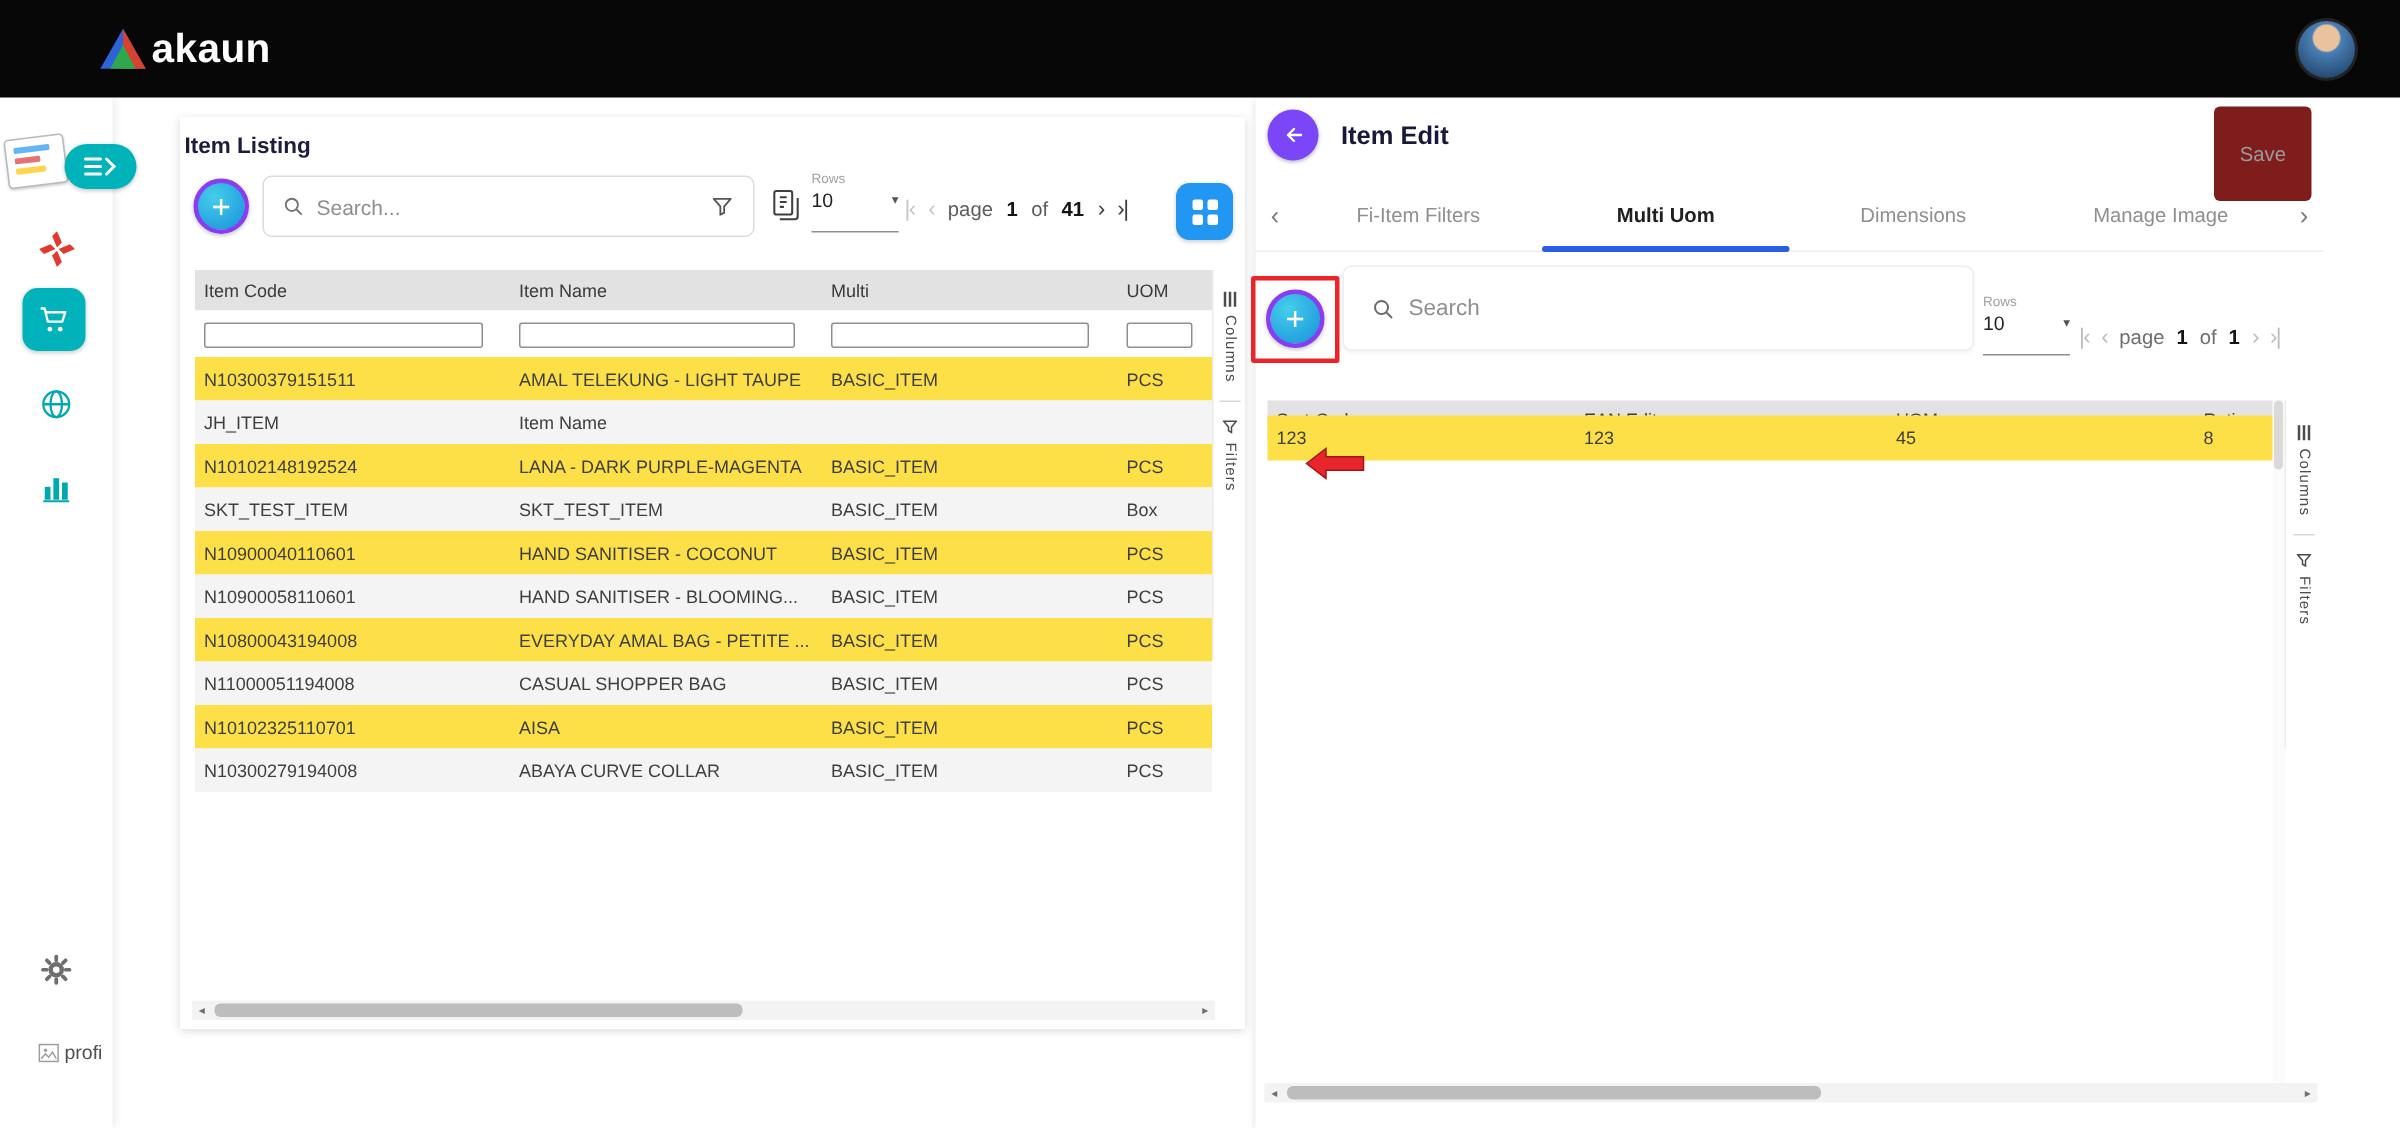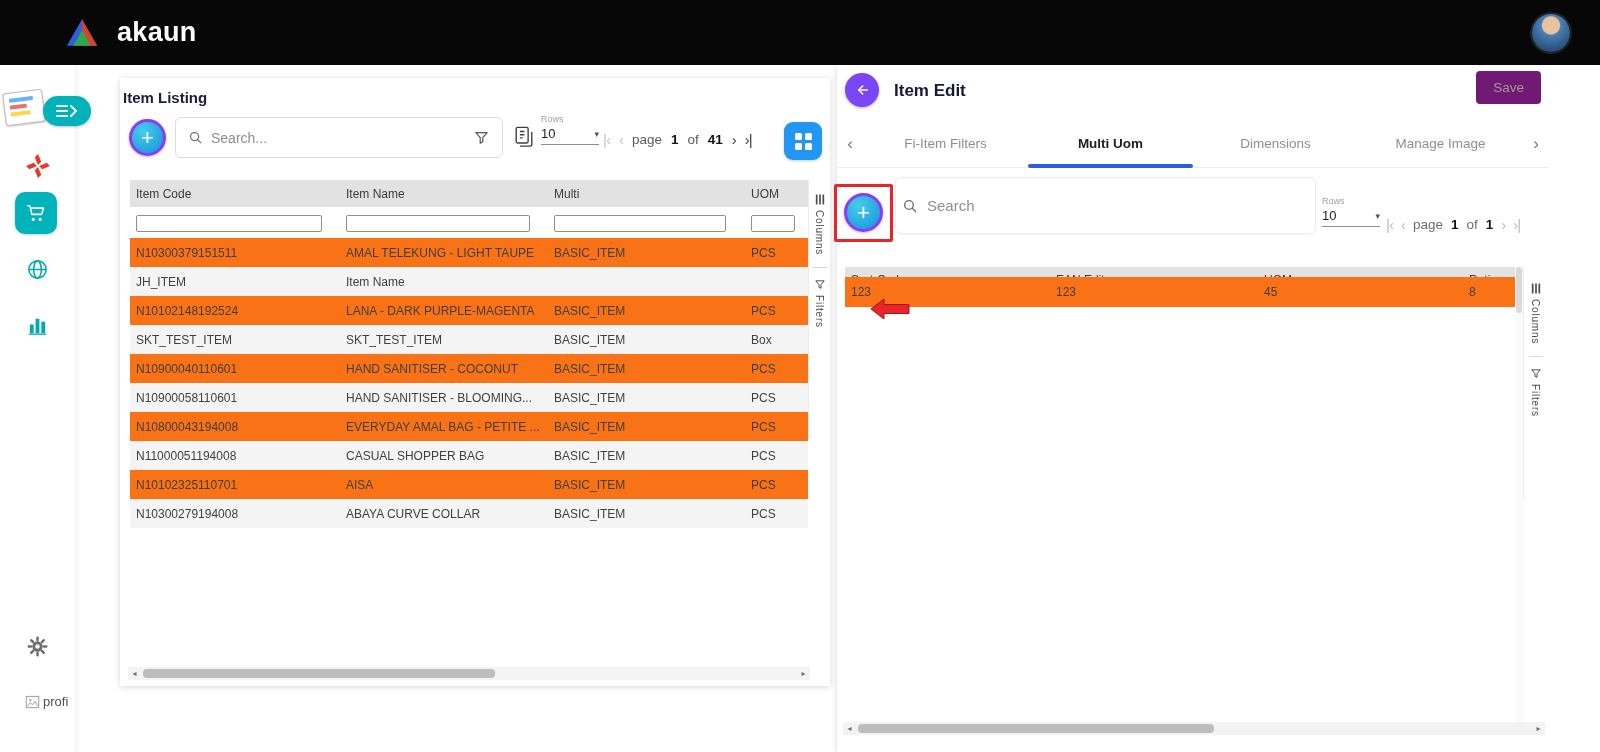--- a/index.html
+++ b/index.html
@@ -4,21 +4,21 @@
 <style>
 *{box-sizing:border-box;margin:0;padding:0}
 html,body{width:1600px;height:752px}
 body{font-family:"Liberation Sans","DejaVu Sans",sans-serif;background:#fff;position:relative;overflow:hidden}
 svg{display:block}
 button{font-family:inherit;border:none;background:none;cursor:pointer}
 input{font-family:inherit;outline:none}
 
 
 .topbar{position:absolute;left:0;top:0;width:1600px;height:65px;background:#070707;display:flex;align-items:center;justify-content:space-between;padding:0 30px 0 66px;z-index:10}
-.brand{display:flex;align-items:center;gap:19px}
+.brand{display:flex;align-items:center;gap:3px}
 .brand-text{color:#fff;font-size:27px;font-weight:700;letter-spacing:.3px}
 .avatar{width:38px;height:38px;border-radius:50%;background:radial-gradient(circle at 50% 30%,#e8c39e 0%,#e8c39e 26%,#4a7fb5 30%,#1d3f66 92%);box-shadow:0 0 0 2px #222}
 
 
 .sidebar{position:absolute;left:0;top:65px;width:75px;height:687px;background:#fff;box-shadow:2px 0 5px rgba(0,0,0,.07);z-index:5}
 .mini-thumb{position:absolute;left:4px;top:26px;width:40px;height:33px;background:#fff;border:1px solid #b9b9b9;border-radius:3px;transform:rotate(-7deg);box-shadow:0 1px 2px rgba(0,0,0,.2);padding:5px 5px;display:flex;flex-direction:column;gap:3px;z-index:6}
 .mini-thumb .tl{height:4px;border-radius:1px}
 .tl.b{background:#64b5f6;width:85%}
 .tl.r{background:#e57373;width:60%}
 .tl.y{background:#ffd54f;width:72%}
@@ -41,21 +41,21 @@
 .fab{width:37px;height:37px;border-radius:50%;border:3px solid #8a3cf0;background:radial-gradient(circle at 35% 30%,#46cdea,#1691da);color:#fff;display:flex;align-items:center;justify-content:center;font-size:22px;line-height:1;box-shadow:0 1px 3px rgba(0,0,0,.25)}
 #ls-fab{position:absolute;left:9px;top:41px}
 .searchbox{position:absolute;display:flex;align-items:center;gap:8px;border:1px solid #dcdcdc;border-radius:6px;background:#fff;padding:0 12px}
 #ls-search{left:55px;top:39px;width:328px;height:41px}
 .searchbox input{flex:1;border:none;font-size:14px;color:#ec4899;background:transparent;min-width:0}
 .searchbox input::placeholder{color:#8f8f8f}
 .rows-icon{position:absolute;left:393px;top:47px}
 .rows-select{position:absolute;width:58px}
 #ls-rows{left:421px;top:36px}
 .rows-label{display:block;font-size:9px;color:#a0a0a0;margin-bottom:2px}
-.rows-line{display:flex;align-items:center;justify-content:space-between;border-bottom:1px solid #8d8d8d;padding-bottom:3px;font-size:13px;color:#222}
+.rows-line{display:flex;align-items:center;justify-content:space-between;border-bottom:1px solid #8d8d8d;padding-bottom:13px;font-size:13px;color:#222}
 .rows-line .caret{font-size:9px;color:#555}
 .pager{position:absolute;display:flex;align-items:center;gap:9px;font-size:13.5px;white-space:nowrap}
 #ls-pager{left:483px;top:54px}
 .pg-btn{font-size:15px;line-height:1;color:#3c3c3c;letter-spacing:-1px}
 .pg-btn.dis{color:#c6c6c6}
 .pg-w{color:#5c5c5c}
 .pg-n{font-weight:700;color:#141414}
 .grid-btn{position:absolute;left:664px;top:44px;width:38px;height:38px;border-radius:9px;background:#2196f3;display:flex;align-items:center;justify-content:center;box-shadow:0 1px 3px rgba(0,0,0,.2)}
 .grid-ic{display:grid;grid-template-columns:7px 7px;grid-auto-rows:7px;gap:3px}
 .grid-ic i{background:#fff;border-radius:1.5px}
@@ -65,21 +65,21 @@
 #ls-head{left:10px;top:102px;width:678px;height:27px}
 .cell{padding-left:6px;white-space:nowrap;overflow:hidden}
 .c0{width:210px}.c1{width:208px}.c2{width:197px}.c3{width:63px}
 .rc0{width:205px}.rc1{width:208px}.rc2{width:205px}.rc3{width:60px}
 .filter-row{position:absolute;left:10px;top:129px;width:678px;height:31px;display:flex;align-items:center;background:#fff}
 .filter-row .fc{padding-left:6px}
 .filter-row input{height:17px;border:1px solid #8f8f8f;border-radius:2px;background:#fff;font-size:11px;padding:0 4px}
 .fc.c0 input{width:186px}.fc.c1 input{width:184px}.fc.c2 input{width:172px}.fc.c3 input{width:44px}
 #listing-body{position:absolute;left:10px;top:160px;width:678px}
 #uom-body{position:absolute;left:8px;top:212px;width:678px}
-.trow{display:flex;align-items:center;height:29px;font-size:12px;color:#3f3f3f;background:#f97316}
+.trow{display:flex;align-items:center;height:29px;font-size:12px;color:#3f3f3f;background:#fde047}
 #uom-body .trow{height:30px}
 .trow.alt{background:#f4f4f4}
 
 .side-strip{position:absolute;width:22px;border-left:1px solid #ececec;display:flex;flex-direction:column;align-items:center;background:#fff}
 #ls-strip{left:688px;top:102px;height:260px;padding-top:14px}
 #re-strip{left:686px;top:202px;width:24px;height:232px;padding-top:16px}
 .v-group{display:flex;flex-direction:column;align-items:center;gap:5px}
 .v-label{writing-mode:vertical-rl;font-size:10px;color:#4c4c4c;letter-spacing:.8px}
 .strip-div{width:14px;height:1px;background:#d7d7d7;margin:12px 0}
 
@@ -90,29 +90,29 @@
 .hs-track{flex:1;position:relative;height:13px}
 .hs-thumb{position:absolute;top:2px;height:9px;background:#bdbdbd;border-radius:4px}
 #ls-thumb{left:2px;width:352px}
 #re-thumb{left:2px;width:356px}
 .vscroll{position:absolute;left:678px;top:202px;width:8px;height:455px;background:#fbfbfb}
 .vs-thumb{position:absolute;left:1px;top:0;width:6px;height:46px;background:#dadada;border-radius:3px}
 
 
 .back-fab{position:absolute;left:8px;top:8px;width:34px;height:34px;border-radius:50%;background:#7b46f8;display:flex;align-items:center;justify-content:center;box-shadow:0 1px 3px rgba(0,0,0,.3)}
 .edit-title{position:absolute;left:57px;top:16px;font-size:17px;font-weight:700;color:#181838}
-.save-btn{position:absolute;right:59px;top:6px;background:#701a75;color:#9a9a9a;font-size:13.5px;padding:9px 17px;border-radius:4px}
+.save-btn{position:absolute;right:59px;top:6px;background:#7f1d1d;color:#9a9a9a;font-size:13.5px;padding:24px 17px;border-radius:4px}
 .tabbar{position:absolute;left:0;top:55px;width:712px;height:48px;display:flex;align-items:center;border-bottom:1px solid #ededed}
 .tab-scroll{width:26px;text-align:center;font-size:17px;color:#7a7a7a}
 .tab{width:165px;text-align:center;font-size:13.5px;color:#8f8f8f}
 .tab.active{color:#202020;font-weight:700}
 .tab-underline{position:absolute;left:191px;top:99px;width:165px;height:4px;background:#2b5ce6;border-radius:2px}
 .ann-rect{position:absolute;left:-3px;top:119px;width:59px;height:58px;border:3px solid #ea2427;border-radius:2px;z-index:8}
 #re-fab{position:absolute;left:7px;top:128px;width:39px;height:39px}
-#re-search{left:58px;top:112px;width:421px;height:57px;border-color:#ededed;box-shadow:0 1px 3px rgba(0,0,0,.05);padding:0 6px;gap:9px}
+#re-search{left:58px;top:112px;width:421px;height:57px;border-color:#ededed;box-shadow:0 1px 3px rgba(0,0,0,.05);padding:0 18px;gap:9px}
 #re-search input{font-size:15px}
 #re-rows{left:485px;top:131px}
 #re-pager{left:549px;top:152px;gap:8px}
 #re-pager .pg-btn{color:#bcbcbc}
 #re-pager .pg-w{color:#6e6e6e}
 #re-head{left:8px;top:202px;width:678px;height:26px}
 .sort-arrow{color:#4a4a4a;margin-left:6px;font-size:12px;padding:0}
 .red-arrow{position:absolute;left:33px;top:233px;z-index:8}
 </style>
 </head>

